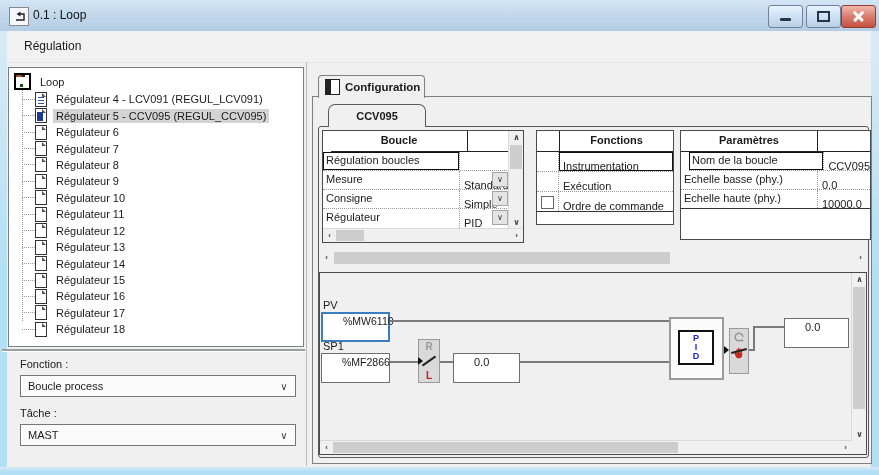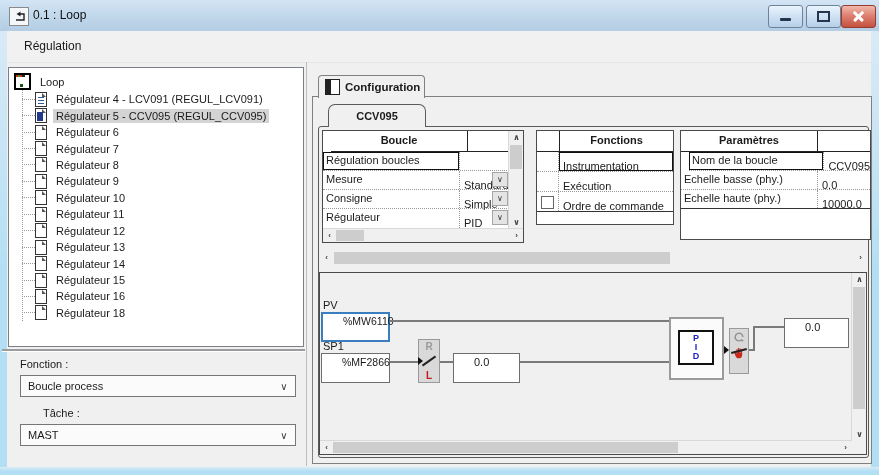--- a/index.html
+++ b/index.html
@@ -206,33 +206,38 @@
       <span class="tlabel">Régulateur 15</span>
     </div>
     <div class="trow">
       <span class="stub"></span>
       <span class="doc"></span>
       <span class="tlabel">Régulateur 16</span>
     </div>
     <div class="trow">
       <span class="stub"></span>
       <span class="doc"></span>
+      <span class="tlabel">Régulateur 17</span>
+    </div>
+    <div class="trow">
+      <span class="stub"></span>
+      <span class="doc"></span>
       <span class="tlabel">Régulateur 18</span>
     </div>
   </div>
 
   <div class="abs sep-h"></div>
   <div class="abs split-v"></div>
 
   <div class="abs fld-label" style="top:358px;">Fonction :</div>
   <div class="abs combo" style="top:375px;gap:44px;">
     <span class="combo-val">Boucle process</span>
     <span class="combo-ar">∨</span>
   </div>
-  <div class="abs fld-label" style="top:407px;margin-left:23px;">Tâche :</div>
+  <div class="abs fld-label" style="top:407px;">Tâche :</div>
   <div class="abs combo" style="top:424px;">
     <span class="combo-val">MAST</span>
     <span class="combo-ar">∨</span>
   </div>
 
   <div class="abs cfg-box"></div>
   <div class="abs tab cfg-tab">
     <span class="cfg-ic"></span>
     <span>Configuration</span>
   </div>

